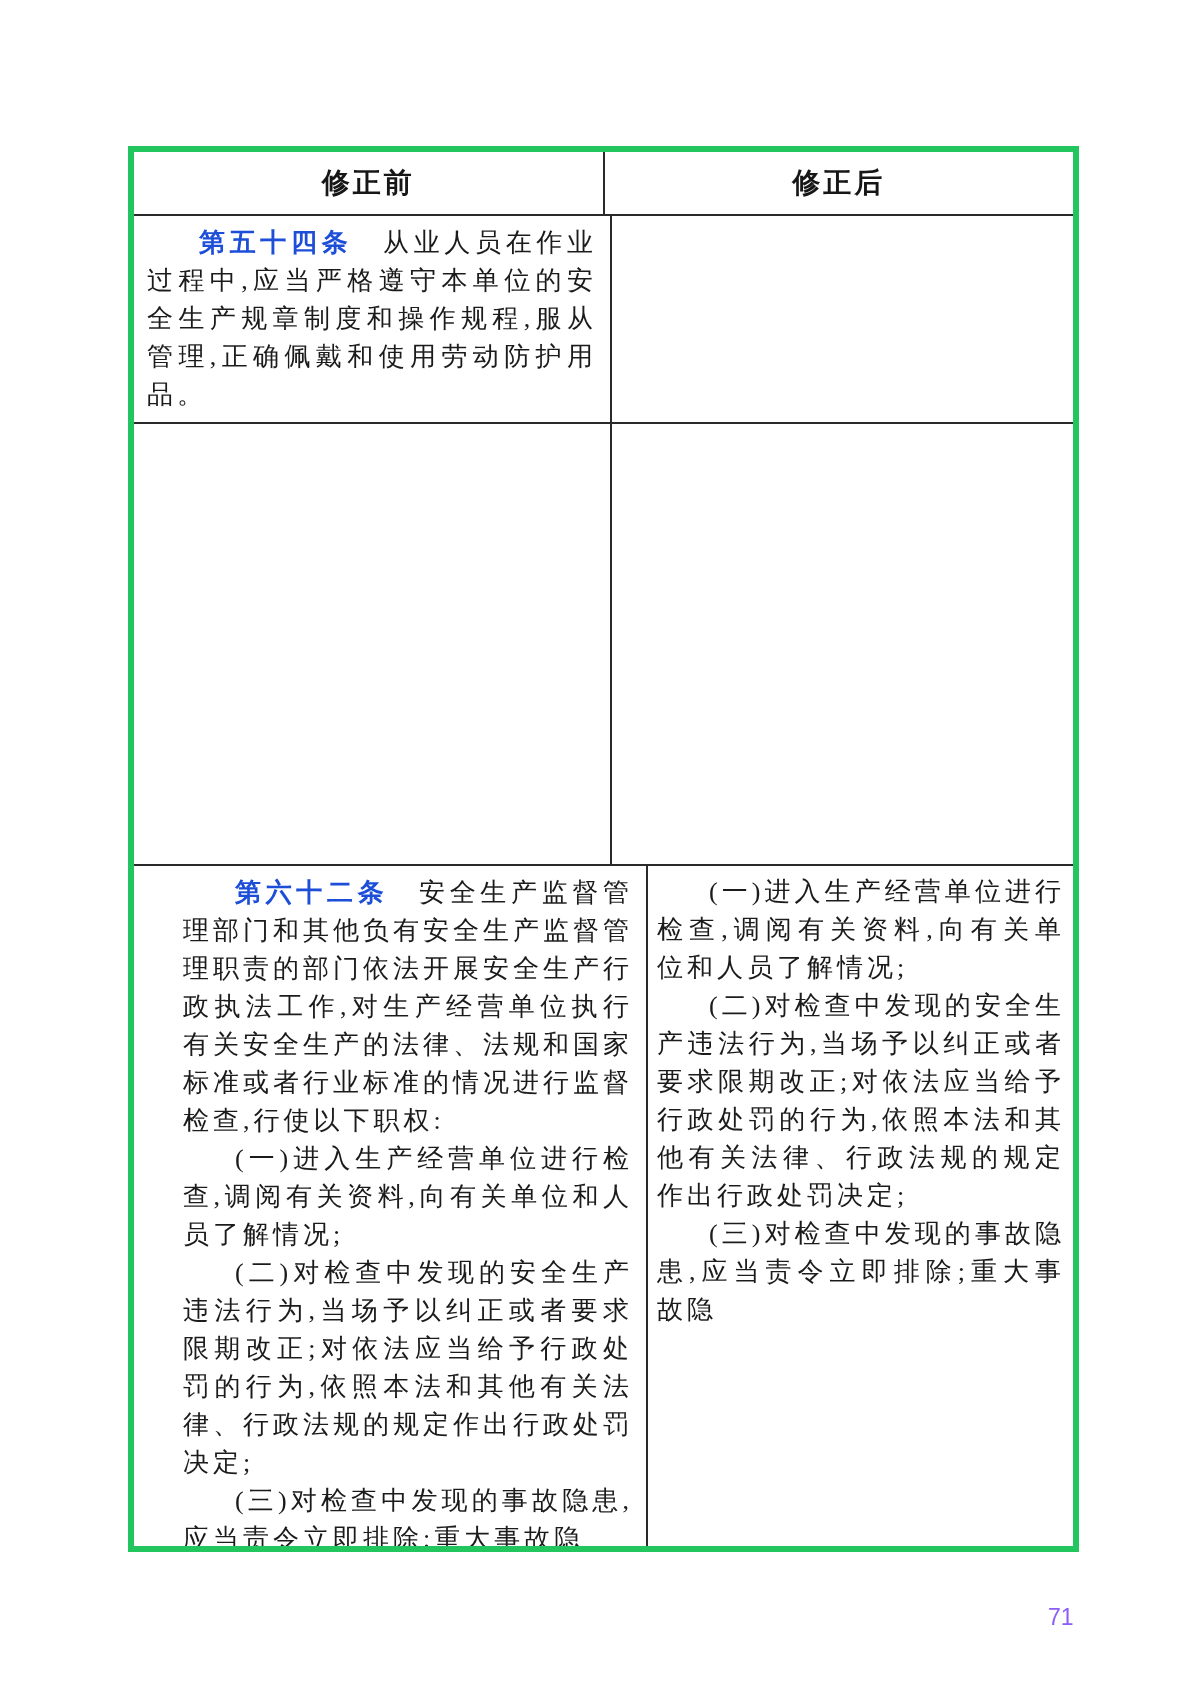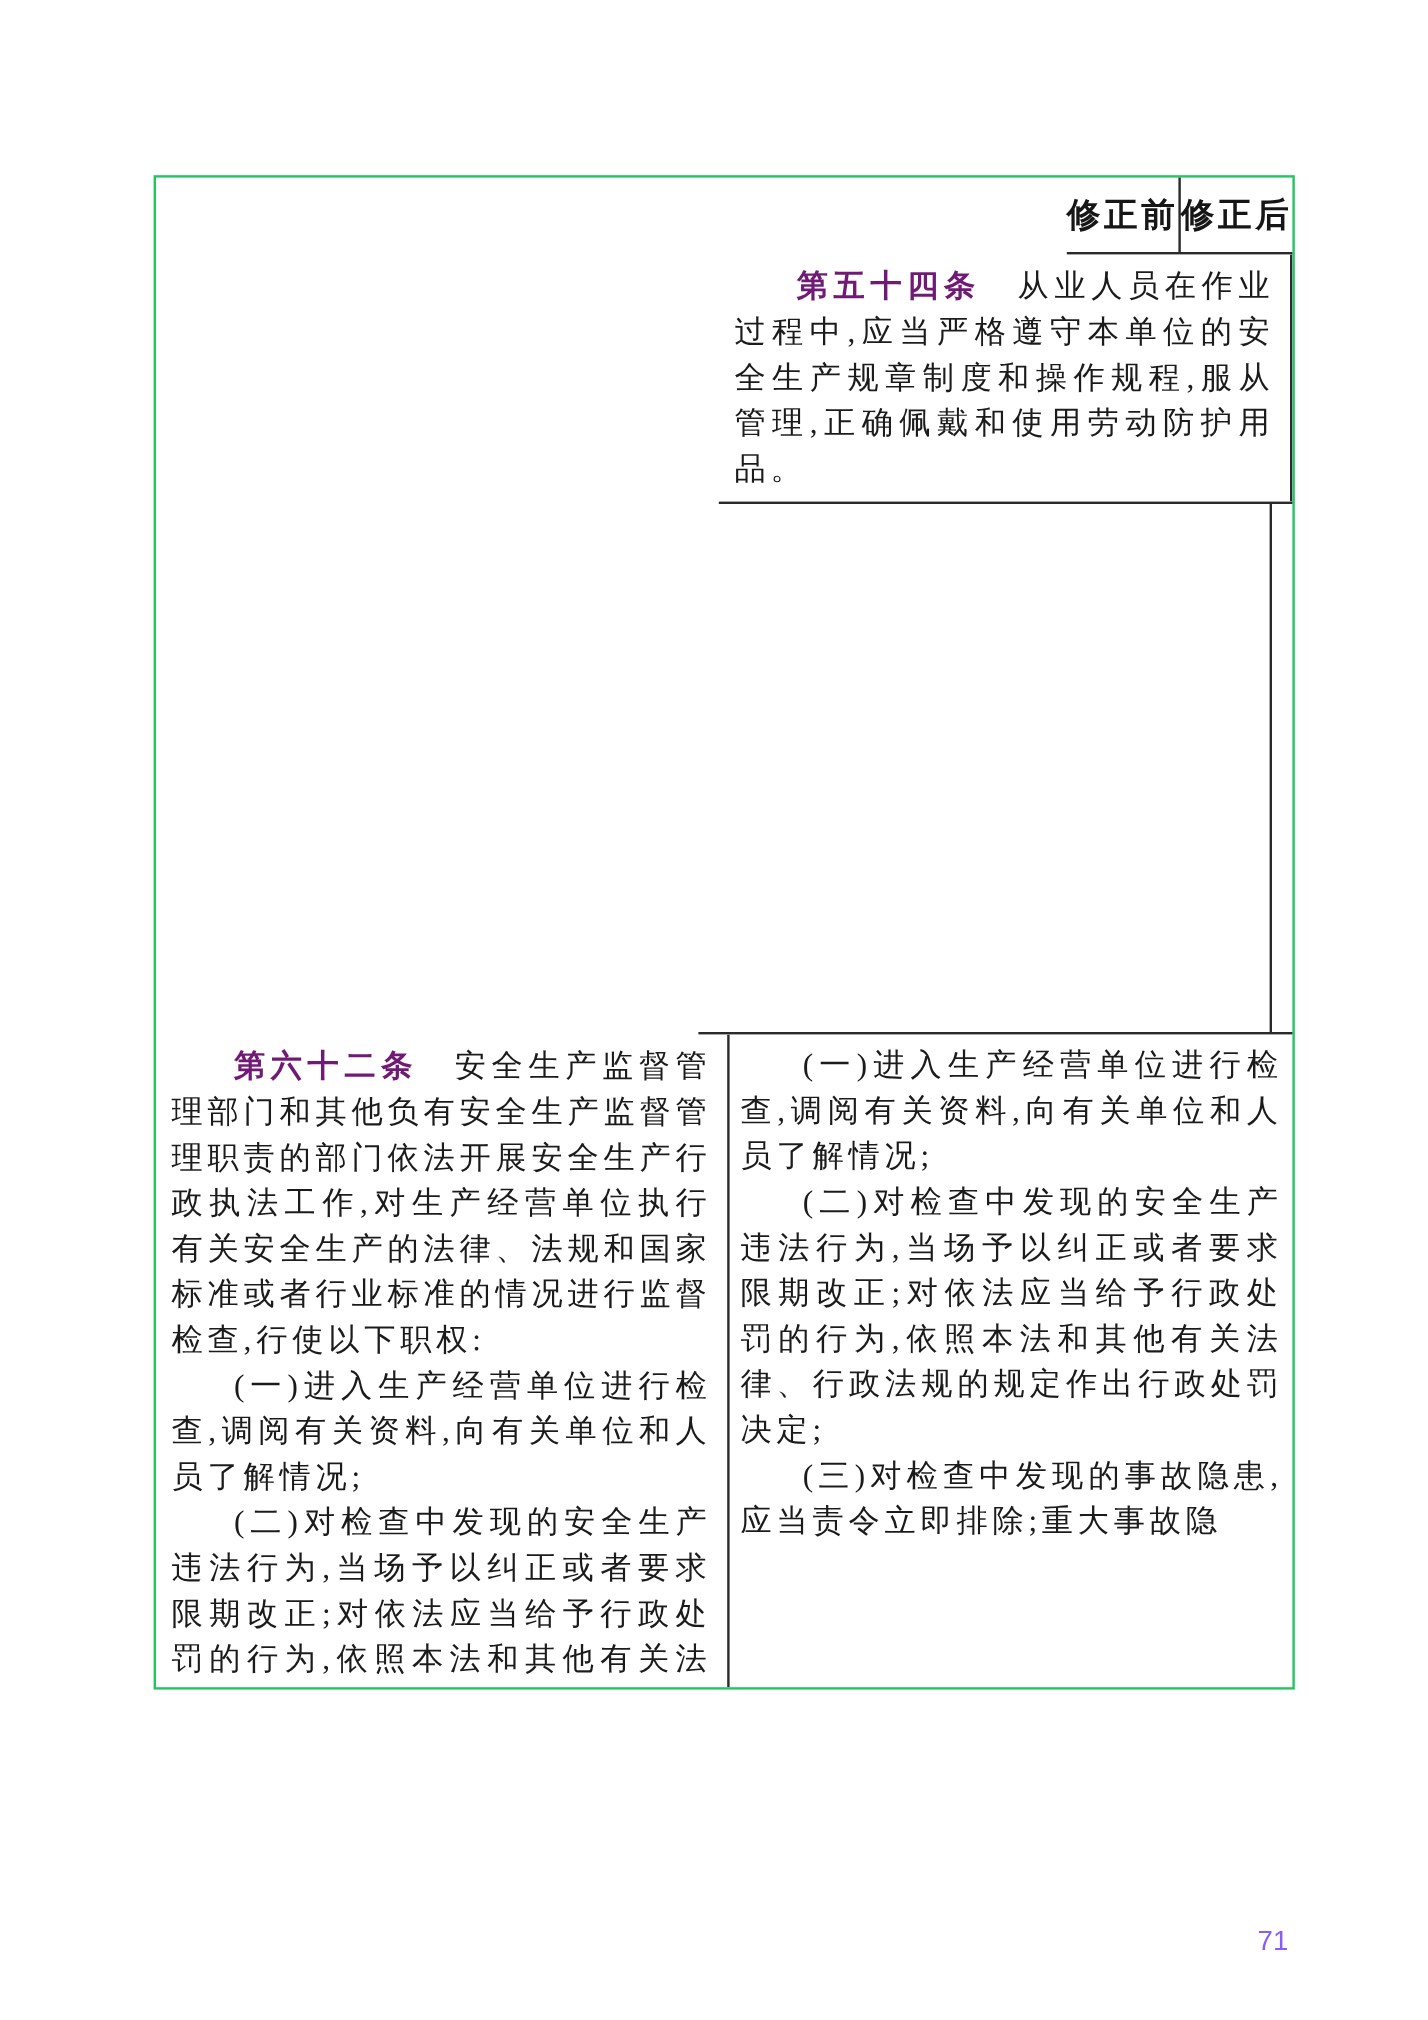--- a/index.html
+++ b/index.html
@@ -9,63 +9,62 @@
     width: 1190px; height: 1683px;
     position: relative;
     font-family: "Liberation Serif", "DejaVu Serif", serif;
     color: #1b1b1b;
   }
   .page { position: absolute; inset: 0; background: #ffffff; }
 
   .cmp-table {
     position: absolute;
     left: 128px; top: 146px;
-    width: 951px; height: 1262px;
-    border: 2px solid #22c55e;
+    width: 951px; height: 1406px;
+    border: 6px solid #22c55e;
     display: flex; flex-direction: column;
     background: #ffffff;
-    align-items: flex-end;
   }
   .hrow {
     display: flex;
     height: 64px; flex: 0 0 64px;
     border-bottom: 2px solid #2a2a2a;
   }
   .hcell {
     flex: 1;
     display: flex; align-items: center; justify-content: center;
     font-family: "Liberation Sans", "DejaVu Sans", sans-serif;
     font-weight: 700;
     font-size: 28px;
     letter-spacing: 3px;
     color: #161616;
   }
   .hcell.first { border-right: 2px solid #2a2a2a; }
 
   .trow { display: flex; border-bottom: 2px solid #2a2a2a; overflow: hidden; }
   .trow.r1 { flex: 0 0 208px; }
   .trow.r2 { flex: 0 0 442px; }
-  .trow.r3 { flex: 1 1 auto; border-bottom: none; }
+  .trow.r3 { flex: 1 1 auto; border-bottom: none; margin-left: 36px; }
 
   .cell {
     overflow: hidden;
     font-size: 26px;
     line-height: 38px;
     letter-spacing: 4px;
     text-align: justify;
     color: #1b1b1b;
   }
   .cell.left  { flex: 0 0 478px; border-right: 2px solid #2a2a2a; padding: 7px 13px 0 13px; }
   .cell.right { flex: 1 1 auto; padding: 7px 8px 0 9px; }
 
   .para { text-indent: 2em; }
   .b {
     font-family: "Liberation Sans", "DejaVu Sans", sans-serif;
     font-weight: 700;
-    color: #701a75;
+    color: #1d4ed8;
   }
 
   .page-number {
     position: absolute;
     left: 1048px; top: 1604px;
     font-family: "Liberation Sans", "DejaVu Sans", sans-serif;
     font-size: 23px;
     color: #8b5cf6;
   }
 </style>

